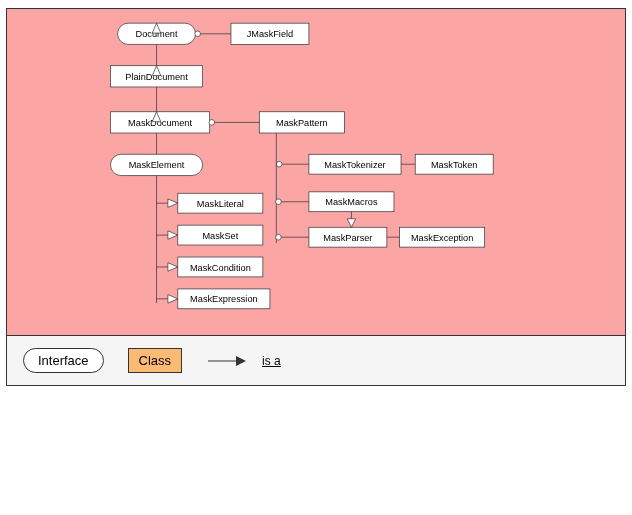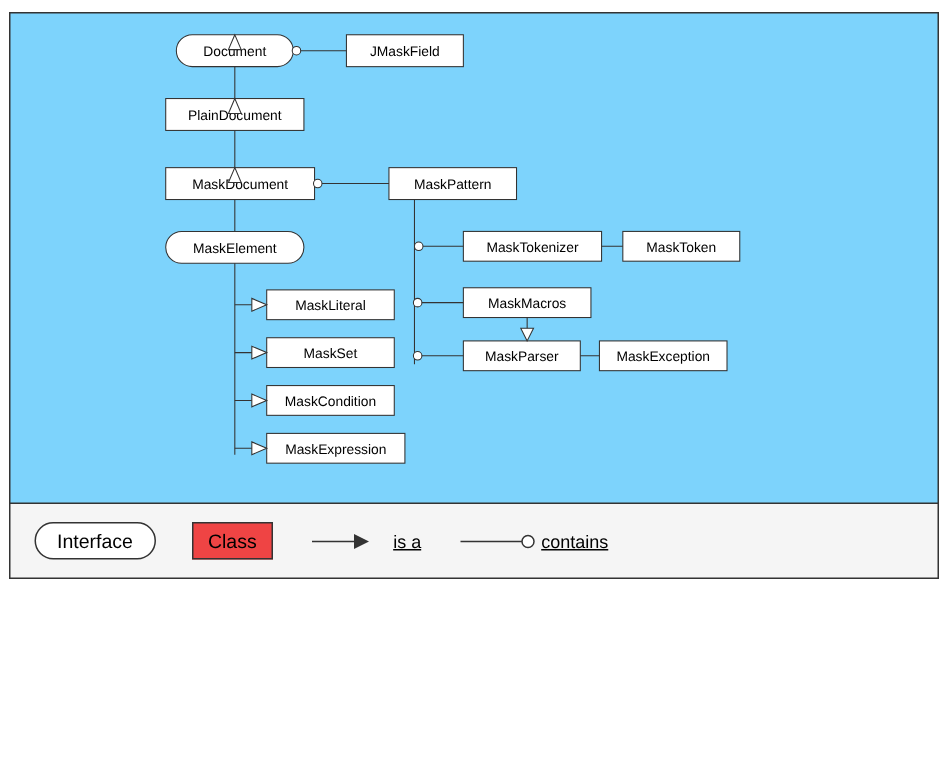--- a/index.html
+++ b/index.html
@@ -10,40 +10,40 @@
       font-family: Arial, sans-serif;
       font-size: 13px;
       overflow: hidden;
     }
     .outer-border {
       width: 620px;
       height: 328px;
       border: 1px solid #333;
       margin: 8px auto 0;
       position: relative;
-      background: #7dd3fc;
+      background: #fca5a5;
     }
     
     .legend {
       width: 620px;
       height: 50px;
       border: 1px solid #333;
       border-top: none;
       margin: 0 auto;
       display: flex;
       align-items: center;
       padding: 0 16px;
       gap: 24px;
       background: #f5f5f5;
     }
     
     .box {
       border: 1px solid #333;
       padding: 4px 10px;
-      background: #ef4444;
+      background: #fdba74;
       white-space: nowrap;
       display: inline-block;
     }
     .rounded {
       border: 1px solid #333;
       padding: 4px 14px;
       border-radius: 20px;
       background: #fff;
       white-space: nowrap;
       display: inline-block;
@@ -176,21 +176,14 @@
   </div>
 
   <div class="legend-line">
     <svg width="52" height="18" viewBox="0 0 52 18">
       <line x1="2" y1="9" x2="38" y2="9" stroke="#333" stroke-width="1"></line>
       <polygon points="40,9 30,4 30,14" fill="#333"></polygon>
     </svg>
     <span>is a</span>
   </div>
 
-  <div class="legend-line">
-    <svg width="52" height="18" viewBox="0 0 52 18">
-      <line x1="2" y1="9" x2="45" y2="9" stroke="#333" stroke-width="1"></line>
-      <circle cx="47" cy="9" r="4" fill="white" stroke="#333" stroke-width="1"></circle>
-    </svg>
-    <span>contains</span>
-  </div>
 
 </div>
 
 </body></html>

